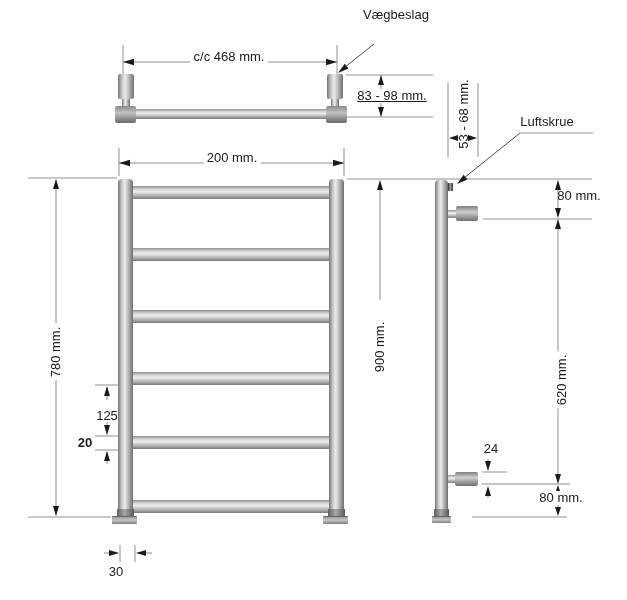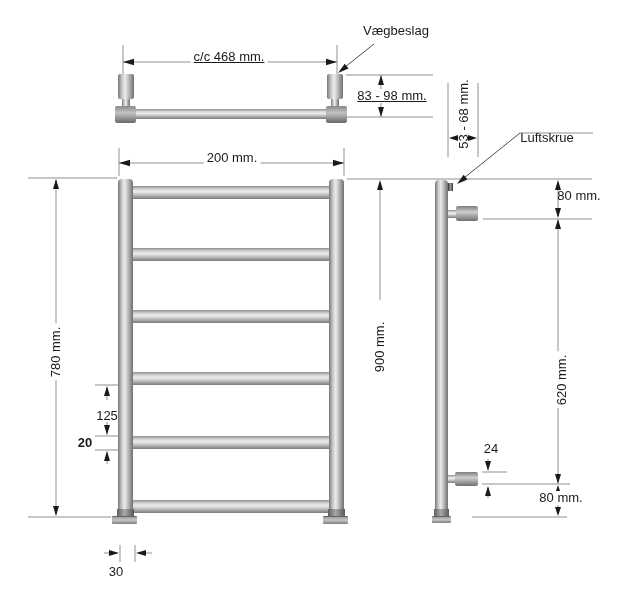--- a/index.html
+++ b/index.html
@@ -138,31 +138,31 @@
 
   <div class="shape chrome-v tube-top" style="left:435px;top:180px;width:13px;height:337px;"></div>
   <div class="shape chrome-v-dark" style="left:434px;top:509px;width:15px;height:7px;"></div>
   <div class="shape foot" style="left:432px;top:516px;width:19px;height:6px;"></div>
   <div class="shape" style="left:448px;top:183px;width:5px;height:8px;background:linear-gradient(90deg,#333,#999 50%,#333);"></div>
   <div class="shape chrome-h" style="left:448px;top:210px;width:9px;height:8px;"></div>
   <div class="shape cyl" style="left:456px;top:206px;width:22px;height:15px;"></div>
   <div class="shape chrome-h" style="left:448px;top:475px;width:8px;height:8px;"></div>
   <div class="shape cyl" style="left:455px;top:472px;width:23px;height:14px;"></div>
 
-  <div class="txt bg" style="left:229px;top:57px;text-decoration:underline;">c/c 468 mm.</div>
-  <div class="txt" style="left:396px;top:31px;">Vægbeslag</div>
+  <div class="txt bg" style="left:229px;top:57px;">c/c 468 mm.</div>
+  <div class="txt" style="left:396px;top:15px;">Vægbeslag</div>
   <div class="txt bg" style="left:392px;top:96px;text-decoration:underline;">83 - 98 mm.</div>
 
   <div class="txt bg" style="left:232px;top:158px;">200 mm.</div>
   <div class="txt rot bg" style="left:56px;top:352px;">780 mm.</div>
   <div class="txt rot bg" style="left:380px;top:347px;">900 mm.</div>
   <div class="txt" style="left:107px;top:416px;">125</div>
   <div class="txt" style="left:85px;top:443px;font-weight:bold;">20</div>
   <div class="txt" style="left:116px;top:572px;">30</div>
 
   <div class="txt rot" style="left:464px;top:114px;">53 - 68 mm.</div>
-  <div class="txt" style="left:547px;top:138px;">Luftskrue</div>
+  <div class="txt" style="left:547px;top:122px;">Luftskrue</div>
   <div class="txt" style="left:579px;top:196px;">80 mm.</div>
   <div class="txt rot bg" style="left:562px;top:380px;">620 mm.</div>
   <div class="txt" style="left:491px;top:449px;">24</div>
   <div class="txt bg" style="left:561px;top:498px;">80 mm.</div>
 
 </div>
 
 </body></html>

